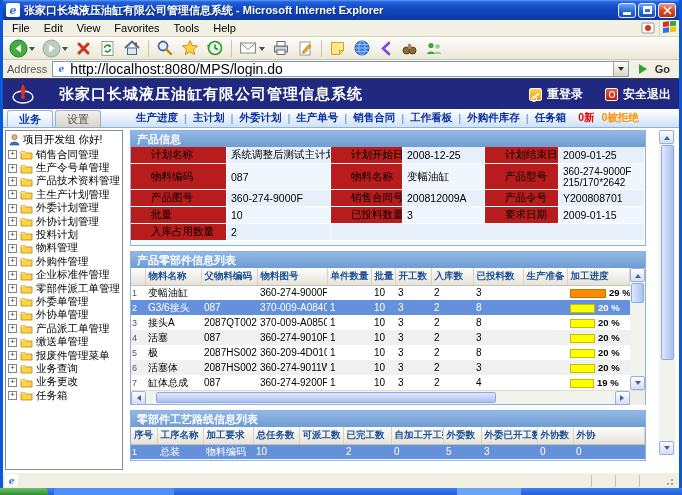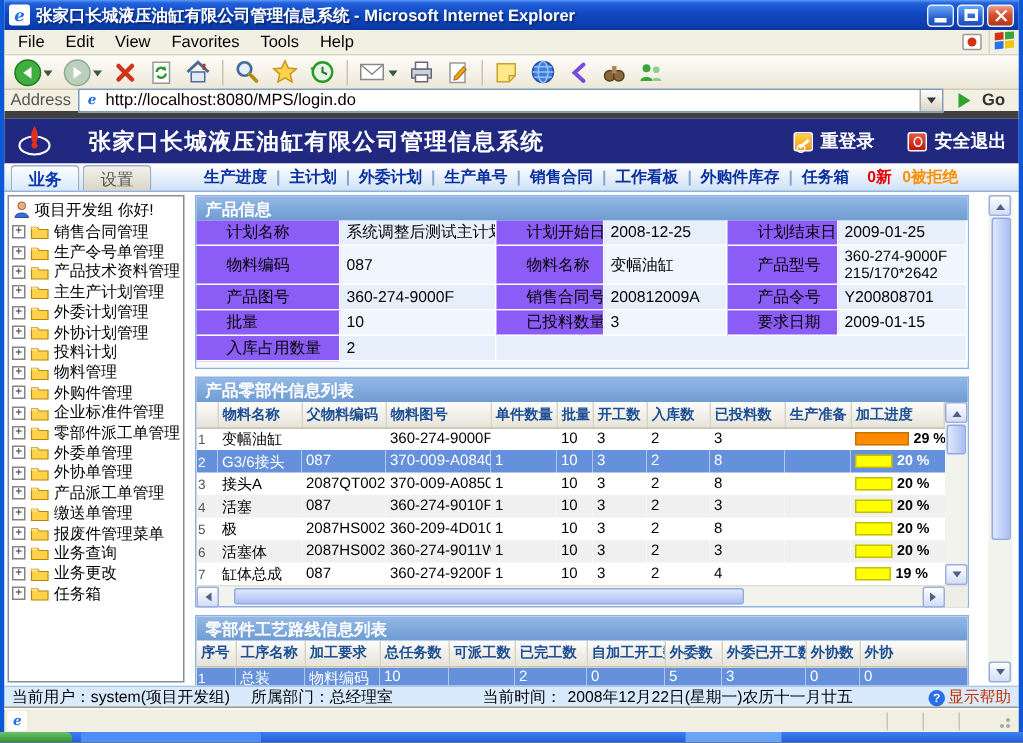--- a/index.html
+++ b/index.html
@@ -28,24 +28,24 @@
   .brandbox { width:20px; height:16px; display:flex; align-items:center; justify-content:center; border-left:1px solid #d8d4c4; }
   .miniicon { width:14px; height:14px; margin-right:4px; }
 
   .toolbar { height:23px; flex:0 0 23px; display:flex; align-items:center; gap:1px; padding-left:3px;
     background:linear-gradient(#fdfcf8,#ece8d8); border-bottom:1px solid #cfcab6; }
   .tool { height:21px; display:flex; align-items:center; padding:0 3px; gap:1px; }
   .sep { width:1px; height:17px; background:#c9c4b0; margin:0 3px; }
   .caret { width:0; height:0; border:3px solid transparent; border-top:4px solid #3a5a3a; margin-top:4px; }
 
   .addressbar { height:19px; flex:0 0 19px; display:flex; align-items:center; gap:5px; padding:0 4px;
-    background:#f2efe3; border-bottom:5px solid #404040; font-size:11px; }
+    background:#f2efe3; border-bottom:1px solid #404040; font-size:11px; }
   .addr-label { color:#555; }
   .addr-box { flex:1; height:16px; background:#fff; border:1px solid #7f9db9; display:flex; align-items:center; gap:3px; padding-left:2px; }
-  .addr-box input { flex:1; border:none; outline:none; font-size:11px; font-family:inherit; color:#000; height:13px; }
+  .addr-box input { flex:1; border:none; outline:none; font-size:14px; font-family:inherit; color:#000; height:13px; }
   .addr-drop { width:15px; height:14px; background:linear-gradient(#fefefe,#d9d5c5); border-left:1px solid #aca791;
     display:flex; align-items:center; justify-content:center; }
   .tri-dn { width:0; height:0; border:3px solid transparent; border-top:4px solid #333; margin-top:3px; }
   .go-btn { display:flex; align-items:center; gap:3px; padding:0 5px; height:17px; font-size:11px; font-weight:bold; color:#333; }
   .go-arrow { width:0; height:0; border:5px solid transparent; border-left:8px solid #2fa52f; }
 
   
   .appheader { height:30px; flex:0 0 30px; background:#20297f; display:flex; align-items:center; padding:0 8px; }
   .apptitle { color:#fff; font-size:15px; font-weight:bold; letter-spacing:1px; margin-left:24px; }
   .hspacer { flex:1; }
@@ -80,21 +80,21 @@
   .panels { width:516px; display:flex; flex-direction:column; }
   .panel { border:1px solid #8db2e0; background:#fff; }
   .panel-header { height:16px; background:linear-gradient(#93b8e6,#6f9cd2); color:#fff; font-weight:bold; font-size:11px;
     display:flex; align-items:center; padding-left:6px; }
   .gap5 { height:5px; }
 
   
   .info-grid { display:grid; grid-template-columns:96px 104px 72px 82px 74px 1fr; font-size:10.5px; }
   .cell { padding:1px 4px; display:flex; align-items:center; border-bottom:1px solid #fff; border-right:1px solid #fff;
     white-space:nowrap; overflow:hidden; min-height:16px; }
-  .cell.lab { background:#8b5cf6;padding-left:20px; }
+  .cell.lab { background:#b91c1c;padding-left:20px; }
   .cell.val { background:#e7f0fa; }
   .cell.val.alt { background:#f0f6fd; }
   .cell.pre { white-space:pre-line; line-height:11px; font-size:10px; }
   .info-strip { height:4px; background:#f4f9fe; }
 
   
   table { border-collapse:collapse; table-layout:fixed; width:100%; }
   th { height:17px; background:linear-gradient(#fcfcfb,#e6e3d8); border-right:1px solid #d6d2c4; border-bottom:1px solid #c6c2b4;
     font-size:9.5px; color:#1c4f93; text-align:left; padding:0 3px; font-weight:bold; white-space:nowrap; overflow:hidden; }
   td { height:15px; font-size:10px; padding:0 3px; white-space:nowrap; overflow:hidden; background:#fff; color:#000; }
@@ -816,35 +816,20 @@
             </div>
           <div class="sb-thumb-v" style="height:215px;"></div>
           <div class="sb-track" style="flex:1;"></div>
           <div class="sb-arrow">
               <span class="t-dn"></span>
             </div>
         </div>
       </div>
     </div>
 
-    <div class="appstatus">
-      <span>当前用户：</span>
-      <span>system(项目开发组)</span>
-      <span style="width:14px;"></span>
-      <span>所属部门：</span>
-      <span>总经理室</span>
-      <span style="width:60px;"></span>
-      <span>当前时间：</span>
-      <span style="width:4px;"></span>
-      <span>2008年12月22日(星期一)农历十一月廿五</span>
-      <span class="help-link">
-        <span class="qicon">?</span>
-        <span>显示帮助</span>
-      </span>
-    </div>
 
     <div class="iestatus">
       <span class="ticon" style="width:13px;height:13px;font-size:9px;">e</span>
       <span class="lspacer"></span>
       <span class="iepane"></span>
       <span class="iepane"></span>
       <span class="iepane"></span>
       <span class="grip"></span>
     </div>
   </div>

